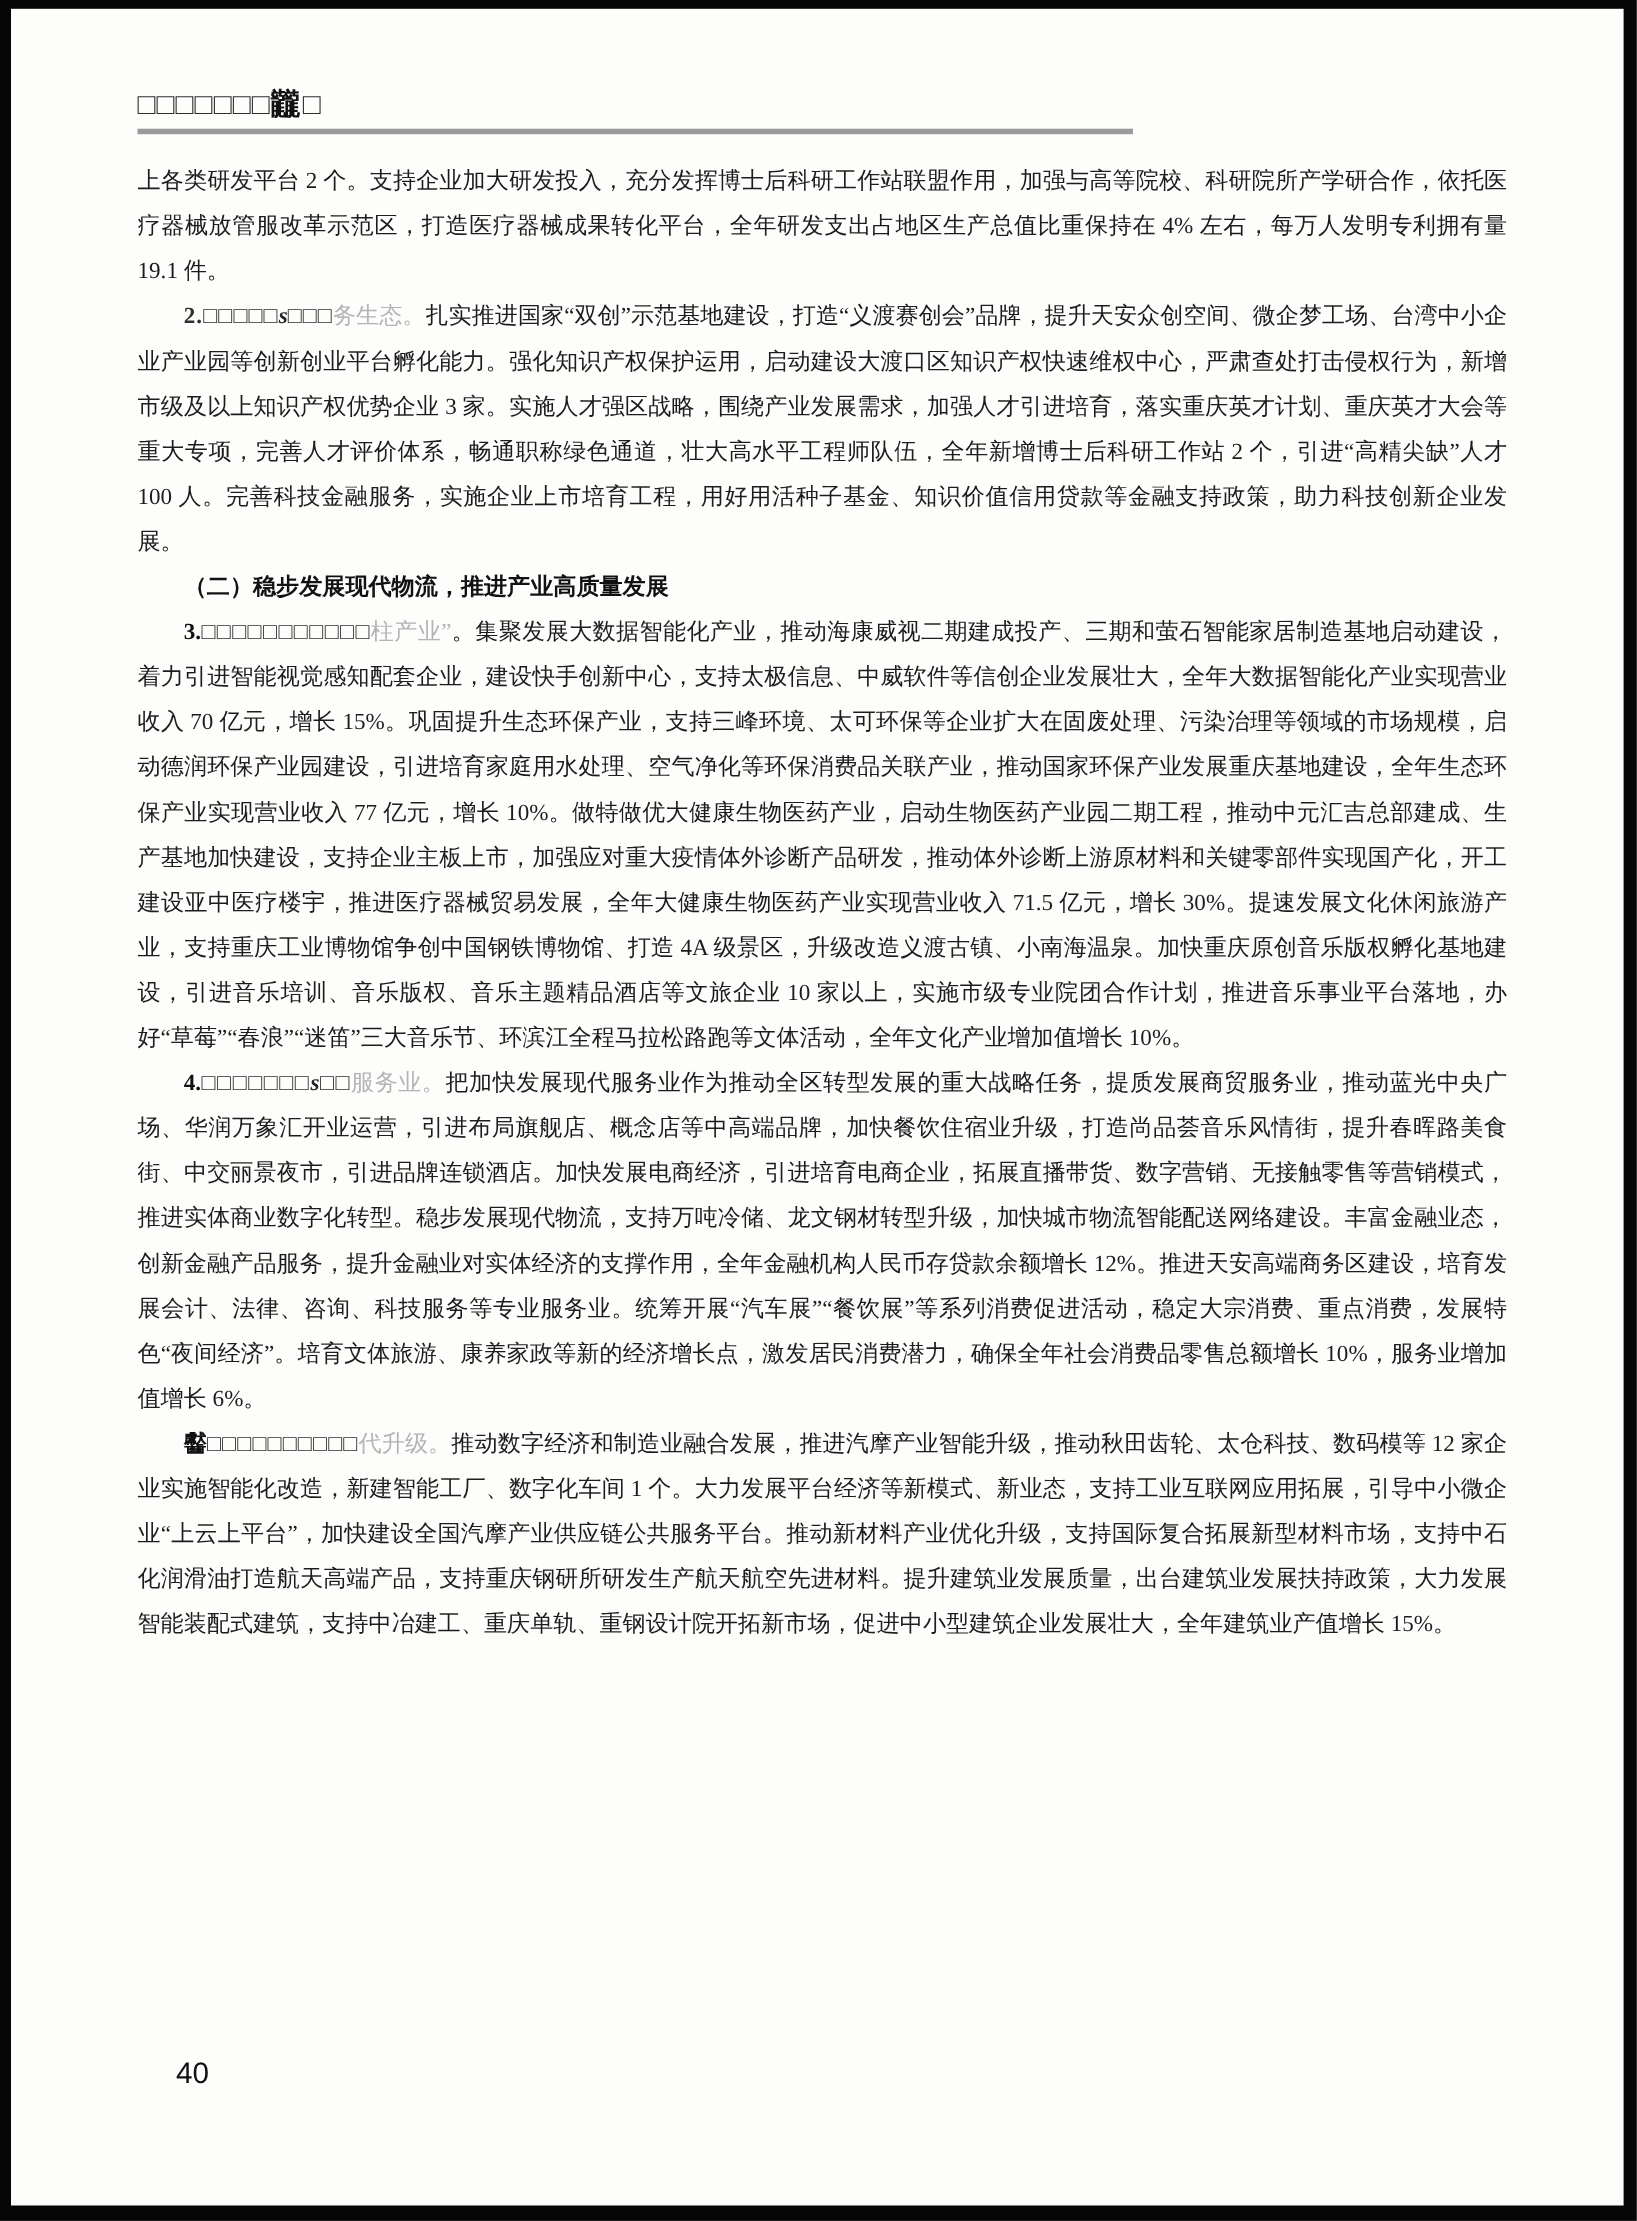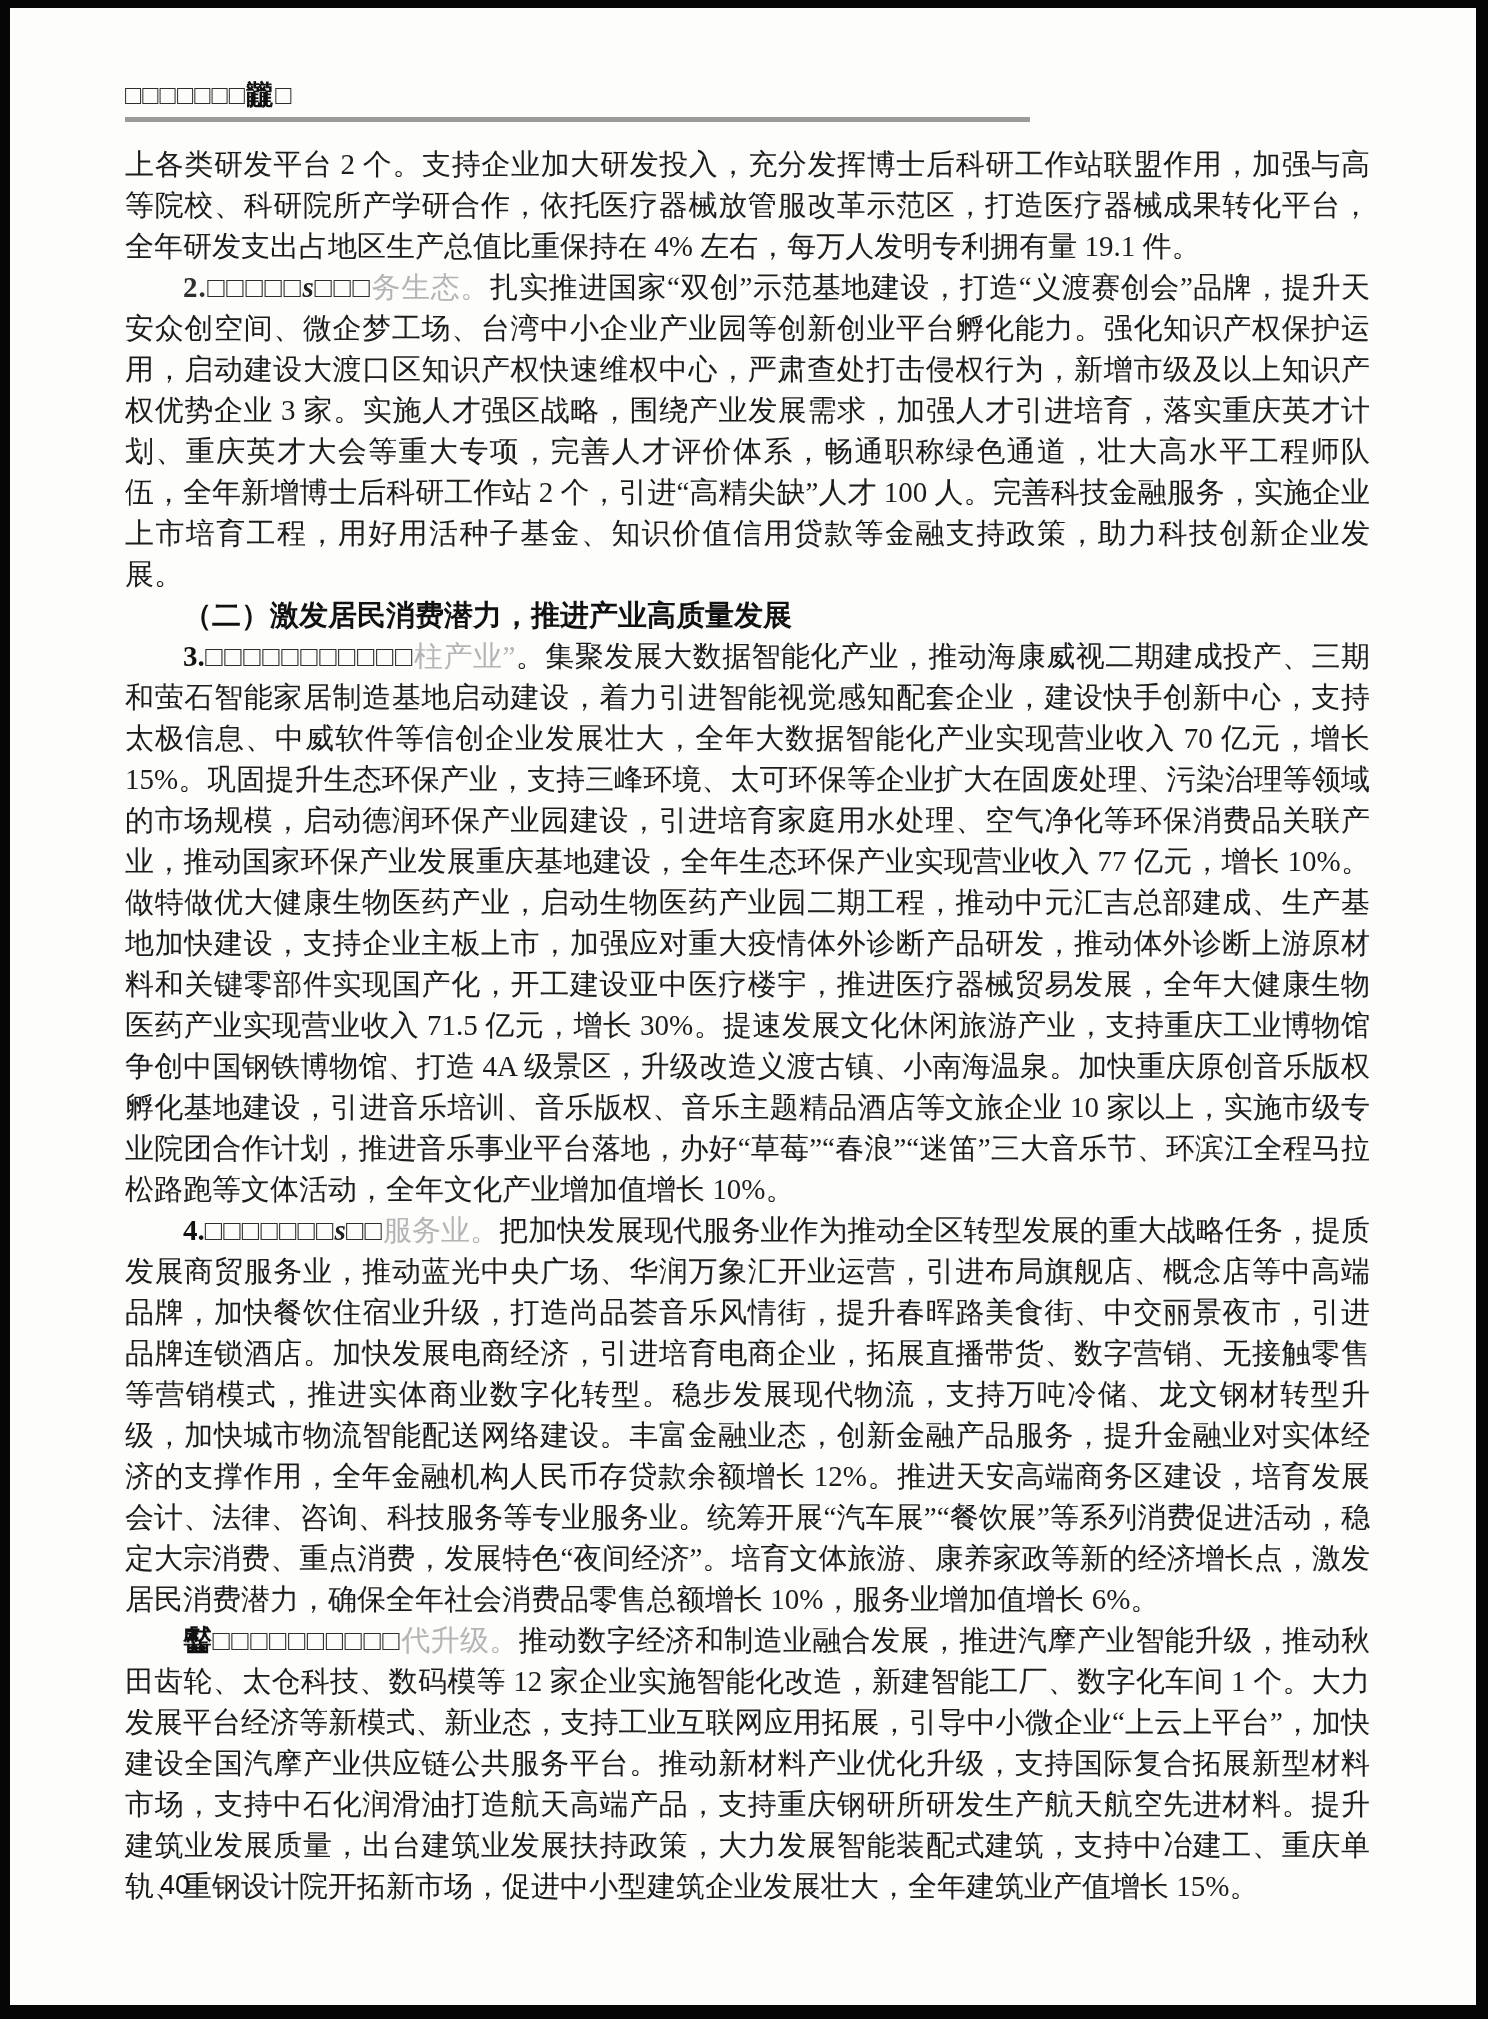--- a/index.html
+++ b/index.html
@@ -32,21 +32,21 @@
   .header-rule {
     margin-top: 7px;
     width: 905px;
     height: 5px;
     background: #9b9b9b;
   }
   .body-text {
     position: absolute;
     left: 115px; top: 136px;
     width: 1245px;
-    font-size: 29px;
+    font-size: 21px;
     line-height: 41px;
     color: #1c1c1c;
     text-align: justify;
     text-justify: inter-ideograph;
   }
   .para { margin: 0; padding: 0; }
   .para.indent { text-indent: 2em; }
   .para.bold { font-weight: bold; }
   .run-normal { color: #1c1c1c; }
   .run-bold { font-weight: bold; color: #111; }
@@ -81,21 +81,21 @@
 <div class="page">
 
   <div class="header">
     <div class="header-title"><span class="run run-boxes">□□□□□□□</span><span class="run run-dense">龖</span><span class="run run-boxes">□</span></div>
     <div class="header-rule"></div>
   </div>
 
   <div class="body-text">
       <p class="para"><span class="run run-normal">上各类研发平台 2 个。支持企业加大研发投入，充分发挥博士后科研工作站联盟作用，加强与高等院校、科研院所产学研合作，依托医疗器械放管服改革示范区，打造医疗器械成果转化平台，全年研发支出占地区生产总值比重保持在 4% 左右，每万人发明专利拥有量 19.1 件。</span></p>
       <p class="para indent"><span class="run run-boxes">2.□□□□□</span><span class="run run-script">s</span><span class="run run-boxes">□□□</span><span class="run run-ghost">务生态。</span><span class="run run-normal">扎实推进国家“双创”示范基地建设，打造“义渡赛创会”品牌，提升天安众创空间、微企梦工场、台湾中小企业产业园等创新创业平台孵化能力。强化知识产权保护运用，启动建设大渡口区知识产权快速维权中心，严肃查处打击侵权行为，新增市级及以上知识产权优势企业 3 家。实施人才强区战略，围绕产业发展需求，加强人才引进培育，落实重庆英才计划、重庆英才大会等重大专项，完善人才评价体系，畅通职称绿色通道，壮大高水平工程师队伍，全年新增博士后科研工作站 2 个，引进“高精尖缺”人才 100 人。完善科技金融服务，实施企业上市培育工程，用好用活种子基金、知识价值信用贷款等金融支持政策，助力科技创新企业发展。</span></p>
-      <p class="para indent bold"><span class="run run-bold">（二）激发居民消费潜力，推进产业高质量发展</span></p>
+      <p class="para indent bold"><span class="run run-bold">（二）稳步发展现代物流，推进产业高质量发展</span></p>
       <p class="para indent"><span class="run run-bold">3.</span><span class="run run-boxes">□□□□□□□□□□□</span><span class="run run-ghost">柱产业”</span><span class="run run-normal">。集聚发展大数据智能化产业，推动海康威视二期建成投产、三期和萤石智能家居制造基地启动建设，着力引进智能视觉感知配套企业，建设快手创新中心，支持太极信息、中威软件等信创企业发展壮大，全年大数据智能化产业实现营业收入 70 亿元，增长 15%。巩固提升生态环保产业，支持三峰环境、太可环保等企业扩大在固废处理、污染治理等领域的市场规模，启动德润环保产业园建设，引进培育家庭用水处理、空气净化等环保消费品关联产业，推动国家环保产业发展重庆基地建设，全年生态环保产业实现营业收入 77 亿元，增长 10%。做特做优大健康生物医药产业，启动生物医药产业园二期工程，推动中元汇吉总部建成、生产基地加快建设，支持企业主板上市，加强应对重大疫情体外诊断产品研发，推动体外诊断上游原材料和关键零部件实现国产化，开工建设亚中医疗楼宇，推进医疗器械贸易发展，全年大健康生物医药产业实现营业收入 71.5 亿元，增长 30%。提速发展文化休闲旅游产业，支持重庆工业博物馆争创中国钢铁博物馆、打造 4A 级景区，升级改造义渡古镇、小南海温泉。加快重庆原创音乐版权孵化基地建设，引进音乐培训、音乐版权、音乐主题精品酒店等文旅企业 10 家以上，实施市级专业院团合作计划，推进音乐事业平台落地，办好“草莓”“春浪”“迷笛”三大音乐节、环滨江全程马拉松路跑等文体活动，全年文化产业增加值增长 10%。</span></p>
       <p class="para indent"><span class="run run-bold">4.</span><span class="run run-boxes">□□□□□□□</span><span class="run run-script">s</span><span class="run run-boxes">□□</span><span class="run run-ghost">服务业。</span><span class="run run-normal">把加快发展现代服务业作为推动全区转型发展的重大战略任务，提质发展商贸服务业，推动蓝光中央广场、华润万象汇开业运营，引进布局旗舰店、概念店等中高端品牌，加快餐饮住宿业升级，打造尚品荟音乐风情街，提升春晖路美食街、中交丽景夜市，引进品牌连锁酒店。加快发展电商经济，引进培育电商企业，拓展直播带货、数字营销、无接触零售等营销模式，推进实体商业数字化转型。稳步发展现代物流，支持万吨冷储、龙文钢材转型升级，加快城市物流智能配送网络建设。丰富金融业态，创新金融产品服务，提升金融业对实体经济的支撑作用，全年金融机构人民币存贷款余额增长 12%。推进天安高端商务区建设，培育发展会计、法律、咨询、科技服务等专业服务业。统筹开展“汽车展”“餐饮展”等系列消费促进活动，稳定大宗消费、重点消费，发展特色“夜间经济”。培育文体旅游、康养家政等新的经济增长点，激发居民消费潜力，确保全年社会消费品零售总额增长 10%，服务业增加值增长 6%。</span></p>
       <p class="para indent"><span class="run run-dense">齾</span><span class="run run-boxes">□□□□□□□□□□</span><span class="run run-ghost">代升级。</span><span class="run run-normal">推动数字经济和制造业融合发展，推进汽摩产业智能升级，推动秋田齿轮、太仓科技、数码模等 12 家企业实施智能化改造，新建智能工厂、数字化车间 1 个。大力发展平台经济等新模式、新业态，支持工业互联网应用拓展，引导中小微企业“上云上平台”，加快建设全国汽摩产业供应链公共服务平台。推动新材料产业优化升级，支持国际复合拓展新型材料市场，支持中石化润滑油打造航天高端产品，支持重庆钢研所研发生产航天航空先进材料。提升建筑业发展质量，出台建筑业发展扶持政策，大力发展智能装配式建筑，支持中冶建工、重庆单轨、重钢设计院开拓新市场，促进中小型建筑企业发展壮大，全年建筑业产值增长 15%。</span></p>
     </div>
 
   <div class="page-number">40</div>
 
 </div>
 
 </body></html>

